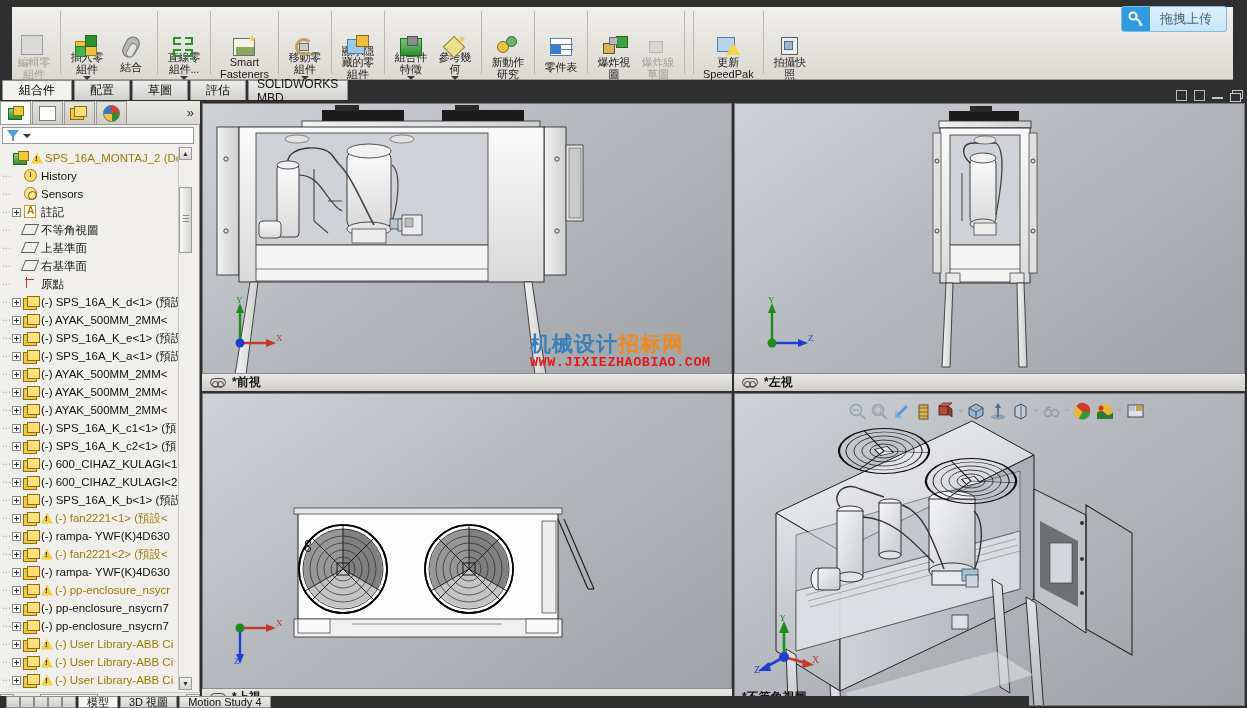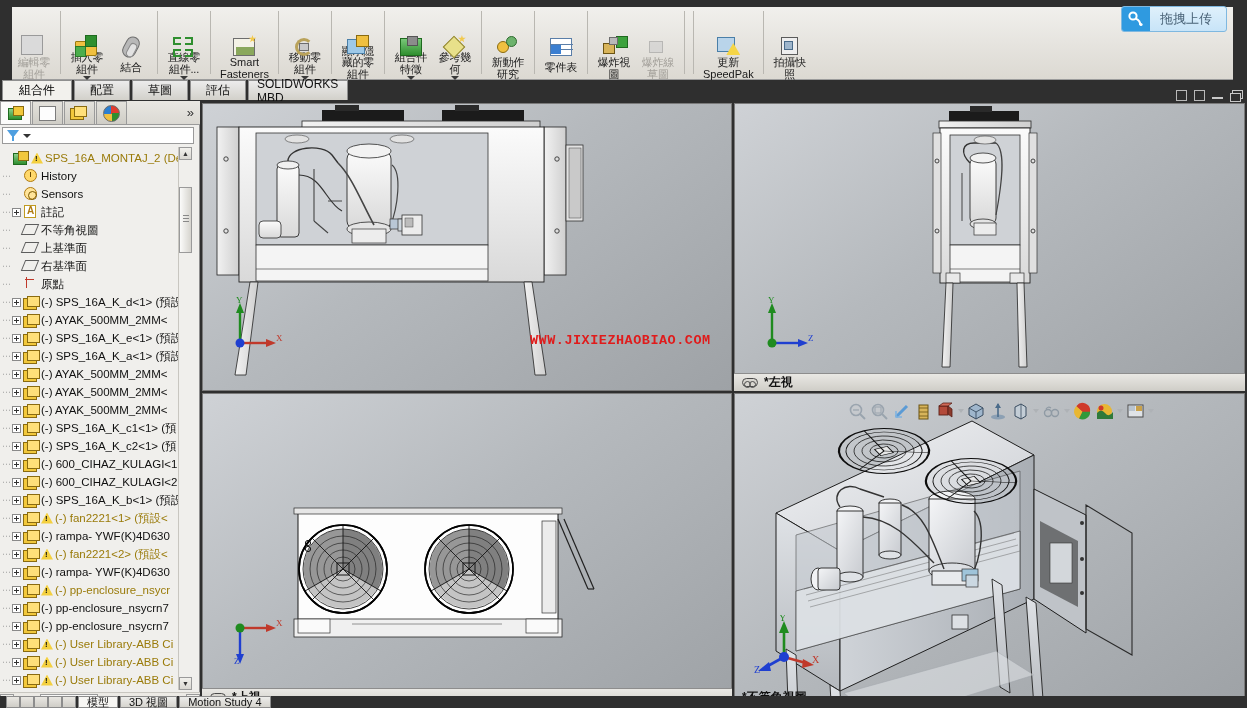--- a/index.html
+++ b/index.html
@@ -279,21 +279,21 @@
     border:1px solid #7fb8e0; border-radius:3px;
   }
   .up-badge {
     width:28px;height:24px;background:#2f9ae0;border-radius:2px 0 0 2px;
     display:flex;align-items:center;justify-content:center;color:#fff;font-size:15px;font-weight:bold;
   }
   .up-txt { padding:0 14px 0 10px; font-size:13px; color:#4a6377; }
 
   
   .botbar {
-    position:absolute; left:0; bottom:0; width:1247px; height:12px;
+    position:absolute; left:0; bottom:0; width:1029px; height:12px;
     background:#2f2f2f; overflow:hidden;
   }
   .bb-tabs { position:absolute; left:0; top:0; display:flex; align-items:flex-start; height:12px; }
   .bb-sq { width:14px;height:12px;border:1px solid #8d8d8d;background:linear-gradient(#e9e7e2,#cfcdc7); }
   .bb-tab {
     height:12px; border:1px solid #8d8d8d; background:linear-gradient(#ececea,#d6d4ce);
     font-size:11px; color:#111; padding:0 8px; display:flex; align-items:center;
     margin-left:2px; line-height:12px;
   }
   .bb-tab.active { background:#f7f6f3; }
@@ -817,20 +817,24 @@
           <line x1="14" y1="46" x2="14" y2="14" stroke="#1f8b1f" stroke-width="2.4"></line>
           <polygon points="14,6 10,16 18,16" fill="#1f8b1f"></polygon>
           <text x="10" y="6" font-size="9" fill="#1f8b1f" font-family="Liberation Serif, serif">Y</text>
           <line x1="14" y1="46" x2="42" y2="46" stroke="#c0392b" stroke-width="2.4"></line>
           <polygon points="50,46 40,42 40,50" fill="#c0392b"></polygon>
           <text x="50" y="44" font-size="9" fill="#c0392b" font-family="Liberation Serif, serif">X</text>
           <circle cx="14" cy="46" r="4.5" fill="#1f3fd0"></circle>
         </svg>
       </div>
       <div class="vp-border"></div>
+      <div class="vp-label">
+        <span class="lock-ico"></span>
+        <span>*前視</span>
+      </div>
     </div>
 
     <div class="vp v2">
       <div class="vp-canvas">
         <svg width="511" height="288" viewBox="0 0 511 288">
           <rect x="215" y="8" width="70" height="11" fill="#1b1b1b"></rect>
           <rect x="236" y="3" width="22" height="6" fill="#2a2a2a"></rect>
           <rect x="205" y="18" width="92" height="7" fill="url(#mg2)" stroke="#2a2a2a" stroke-width="0.8"></rect>
           <rect x="206" y="25" width="90" height="155" fill="url(#mg)" stroke="#222" stroke-width="0.9"></rect>
           <rect x="216" y="32" width="70" height="110" fill="#cfd2d6" stroke="#333" stroke-width="0.8"></rect>
@@ -1172,20 +1176,23 @@
 
       <div class="vp-border"></div>
       <div class="vp-label">
         <span>*不等角視圖</span>
       </div>
     </div>
 
   </div>
 
   <div class="watermark">
+    <div class="wm1">
+      <span class="b">机械设计</span><span class="o">招标网</span>
+    </div>
     <div class="wm2">WWW.JIXIEZHAOBIAO.COM</div>
   </div>
 
   <div class="upload-pill">
     <span class="up-badge">
       <svg width="18" height="18" viewBox="0 0 18 18">
           <circle cx="6" cy="6" r="3.6" fill="none" stroke="#fff" stroke-width="2"></circle>
           <path d="M8.5 8.5 C12 10 13.5 12 13 15" fill="none" stroke="#fff" stroke-width="2"></path>
           <circle cx="14" cy="14.5" r="1.6" fill="#fff"></circle>
         </svg>

